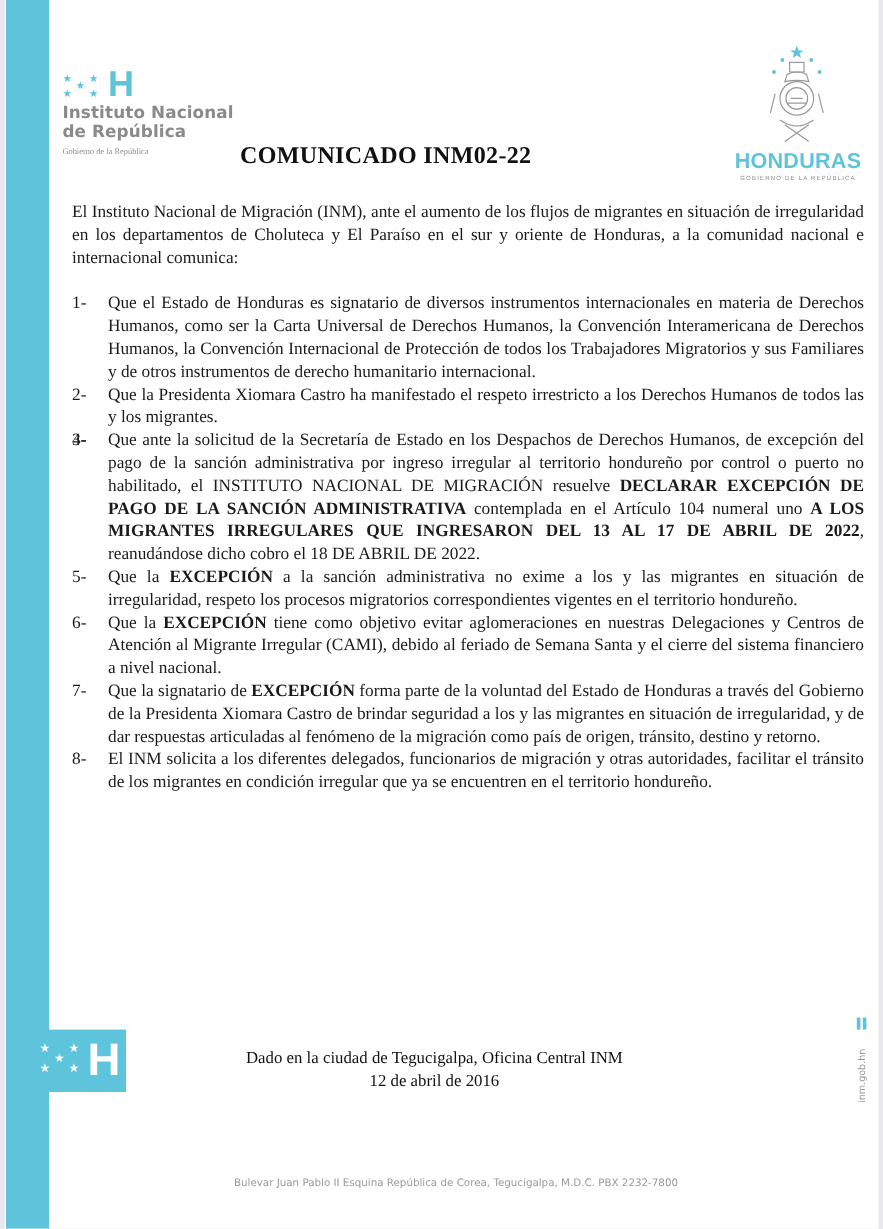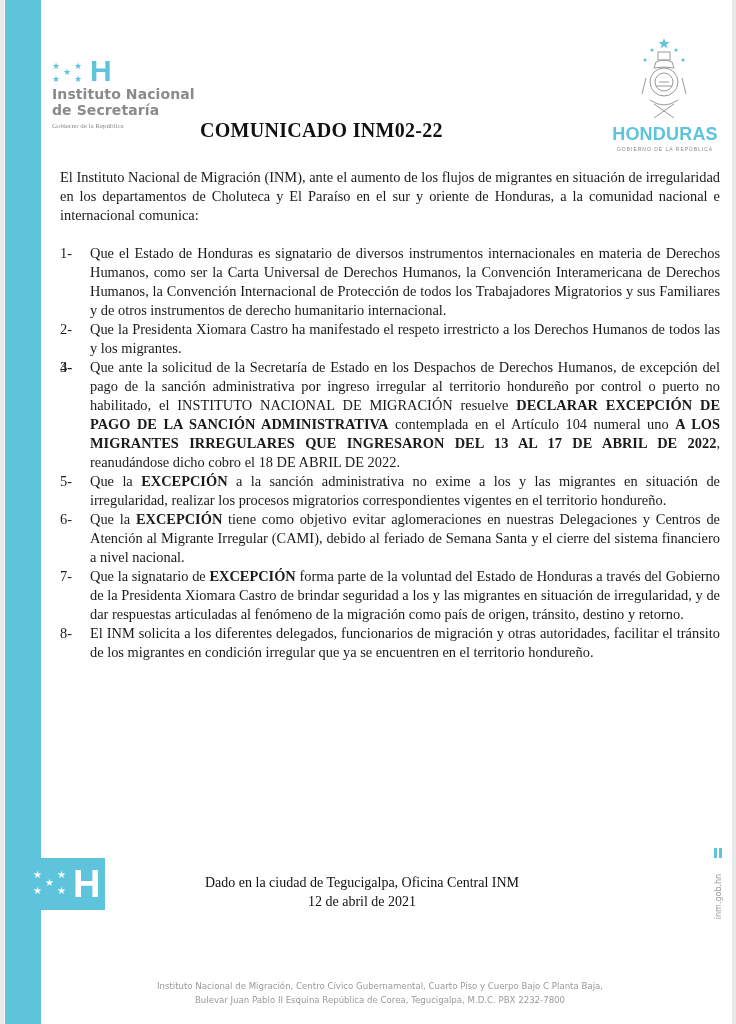--- a/index.html
+++ b/index.html
@@ -43,21 +43,21 @@
   <div class="stars">
     <span class="star" style="left:0;top:0">★</span>
     <span class="star" style="left:22px;top:0">★</span>
     <span class="star" style="left:11px;top:6px">★</span>
     <span class="star" style="left:0;top:13px">★</span>
     <span class="star" style="left:22px;top:13px">★</span>
   </div>
   <span class="h">H</span>
   <div class="name">
     <div>Instituto Nacional</div>
-    <div>de Secretaría</div>
+    <div>de República</div>
   </div>
   <div class="gov">Gobierno de la República</div>
 </div>
 
 <div class="logo-right">
   <svg class="crest" viewBox="0 0 64 82">
     <g fill="#5ec4dc">
       <polygon points="32,0 33.5,4 37.5,4 34.3,6.4 35.5,10.3 32,8 28.5,10.3 29.7,6.4 26.5,4 30.5,4"></polygon>
       <circle cx="20" cy="12" r="1.6"></circle>
         <circle cx="44" cy="12" r="1.6"></circle>
@@ -81,44 +81,43 @@
 
 <div class="title">COMUNICADO INM02-22</div>
 
 <div class="body">
   <p class="intro">El Instituto Nacional de Migración (INM), ante el aumento de los flujos de migrantes en situación de irregularidad en los departamentos de Choluteca y El Paraíso en el sur y oriente de Honduras, a la comunidad nacional e internacional comunica:</p>
   <ol id="items">
       <li><span class="num">1-</span><span>Que el Estado de Honduras es signatario de diversos instrumentos internacionales en materia de Derechos Humanos, como ser la Carta Universal de Derechos Humanos, la Convención Interamericana de Derechos Humanos, la Convención Internacional de Protección de todos los Trabajadores Migratorios y sus Familiares y de otros instrumentos de derecho humanitario internacional.</span></li>
       <li><span class="num">2-</span><span>Que la Presidenta Xiomara Castro ha manifestado el respeto irrestricto a los Derechos Humanos de todos las y los migrantes.</span></li>
       <li><span class="num">3-</span></li>
       <li><span class="num">4-</span><span>Que ante la solicitud de la Secretaría de Estado en los Despachos de Derechos Humanos, de excepción del pago de la sanción administrativa por ingreso irregular al territorio hondureño por control o puerto no habilitado, el INSTITUTO NACIONAL DE MIGRACIÓN resuelve </span><b>DECLARAR EXCEPCIÓN DE PAGO DE LA SANCIÓN ADMINISTRATIVA</b><span> contemplada en el Artículo 104 numeral uno </span><b>A LOS MIGRANTES IRREGULARES QUE INGRESARON DEL 13 AL 17 DE ABRIL DE 2022</b><span>, reanudándose dicho cobro el 18 DE ABRIL DE 2022.</span></li>
-      <li><span class="num">5-</span><span>Que la </span><b>EXCEPCIÓN</b><span> a la sanción administrativa no exime a los y las migrantes en situación de irregularidad, realizar los procesos migratorios correspondientes vigentes en el territorio hondureño.</span></li>
+      <li><span class="num">5-</span><span>Que la </span><b>EXCEPCIÓN</b><span> a la sanción administrativa no exime a los y las migrantes en situación de irregularidad, respeto los procesos migratorios correspondientes vigentes en el territorio hondureño.</span></li>
       <li><span class="num">6-</span><span>Que la </span><b>EXCEPCIÓN</b><span> tiene como objetivo evitar aglomeraciones en nuestras Delegaciones y Centros de Atención al Migrante Irregular (CAMI), debido al feriado de Semana Santa y el cierre del sistema financiero a nivel nacional.</span></li>
       <li><span class="num">7-</span><span>Que la signatario de </span><b>EXCEPCIÓN</b><span> forma parte de la voluntad del Estado de Honduras  a través del Gobierno de la Presidenta Xiomara Castro de brindar seguridad a los y las migrantes en situación de irregularidad, y de  dar respuestas articuladas al fenómeno de la migración como país de origen, tránsito, destino y retorno.</span></li>
       <li><span class="num">8-</span><span>El INM solicita a los diferentes delegados, funcionarios de migración y otras autoridades, facilitar el tránsito de los migrantes en condición irregular que ya se encuentren en el territorio hondureño.</span></li>
     </ol>
 </div>
 
 <div class="closing">
   <div>Dado en la ciudad de Tegucigalpa, Oficina Central INM</div>
-  <div>12 de abril de 2021</div>
+  <div>12 de abril de 2016</div>
 </div>
 
 <div class="badge">
   <div class="stars">
     <span class="star" style="left:0;top:0">★</span>
     <span class="star" style="left:24px;top:0">★</span>
     <span class="star" style="left:12px;top:8px">★</span>
     <span class="star" style="left:0;top:16px">★</span>
     <span class="star" style="left:24px;top:16px">★</span>
   </div>
   <span class="h">H</span>
 </div>
 
 <div class="web">
   <div class="mark"></div>
   <div class="txt">inm.gob.hn</div>
 </div>
 
 <div class="footer">
-  <div>Instituto Nacional de Migración, Centro Cívico Gubernamental, Cuarto Piso y Cuerpo Bajo C Planta Baja,</div>
   <div>Bulevar Juan Pablo II Esquina República de Corea, Tegucigalpa, M.D.C. PBX 2232-7800</div>
 </div>
 
 </body></html>

